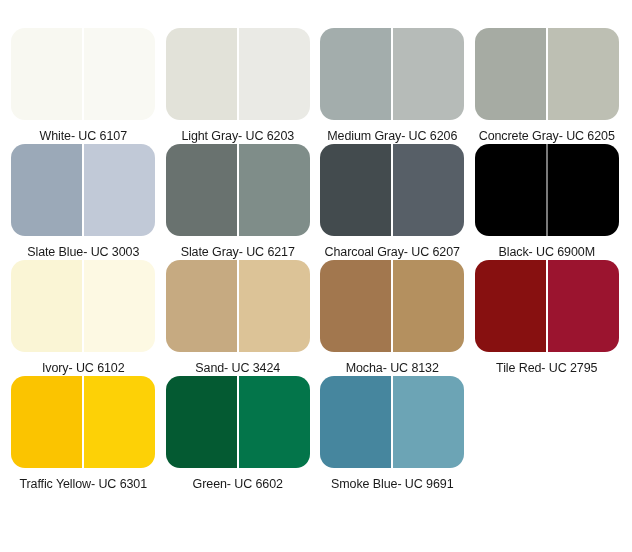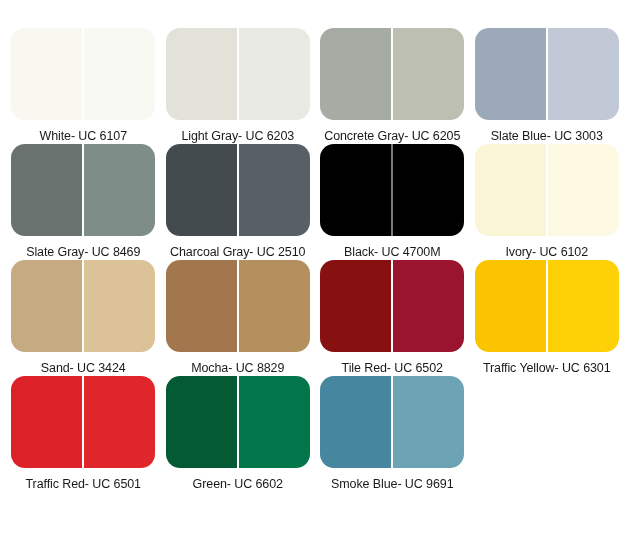--- a/index.html
+++ b/index.html
@@ -80,57 +80,65 @@
     <div class="swatch-cell">
       <div class="swatch-chip">
         <div class="swatch-half" style="background-color: rgb(226, 226, 217);"></div>
         <div class="swatch-divider" style="background-color: rgb(255, 255, 255);"></div>
         <div class="swatch-half" style="background-color: rgb(234, 234, 229);"></div>
       </div>
       <div class="swatch-label">Light Gray- UC 6203</div>
     </div>
     <div class="swatch-cell">
       <div class="swatch-chip">
+        <div class="swatch-half" style="background-color: rgb(163, 173, 172);"></div>
+        <div class="swatch-divider" style="background-color: rgb(255, 255, 255);"></div>
+        <div class="swatch-half" style="background-color: rgb(182, 187, 184);"></div>
+      </div>
+      <div class="swatch-label">Medium Gray- UC 6206</div>
+    </div>
+    <div class="swatch-cell">
+      <div class="swatch-chip">
         <div class="swatch-half" style="background-color: rgb(166, 171, 163);"></div>
         <div class="swatch-divider" style="background-color: rgb(255, 255, 255);"></div>
         <div class="swatch-half" style="background-color: rgb(189, 191, 179);"></div>
       </div>
       <div class="swatch-label">Concrete Gray- UC 6205</div>
     </div>
     <div class="swatch-cell">
       <div class="swatch-chip">
         <div class="swatch-half" style="background-color: rgb(155, 169, 184);"></div>
         <div class="swatch-divider" style="background-color: rgb(255, 255, 255);"></div>
         <div class="swatch-half" style="background-color: rgb(193, 201, 215);"></div>
       </div>
       <div class="swatch-label">Slate Blue- UC 3003</div>
     </div>
     <div class="swatch-cell">
       <div class="swatch-chip">
         <div class="swatch-half" style="background-color: rgb(105, 114, 111);"></div>
         <div class="swatch-divider" style="background-color: rgb(255, 255, 255);"></div>
         <div class="swatch-half" style="background-color: rgb(127, 141, 137);"></div>
       </div>
-      <div class="swatch-label">Slate Gray- UC 8469</div>
+      <div class="swatch-label">Slate Gray- UC 6217</div>
     </div>
     <div class="swatch-cell">
       <div class="swatch-chip">
         <div class="swatch-half" style="background-color: rgb(67, 75, 78);"></div>
         <div class="swatch-divider" style="background-color: rgb(255, 255, 255);"></div>
         <div class="swatch-half" style="background-color: rgb(87, 95, 103);"></div>
       </div>
-      <div class="swatch-label">Charcoal Gray- UC 2510</div>
+      <div class="swatch-label">Charcoal Gray- UC 6207</div>
     </div>
     <div class="swatch-cell">
       <div class="swatch-chip">
         <div class="swatch-half" style="background-color: rgb(0, 0, 0);"></div>
         <div class="swatch-divider" style="background-color: rgb(122, 122, 122);"></div>
         <div class="swatch-half" style="background-color: rgb(0, 0, 0);"></div>
       </div>
-      <div class="swatch-label">Black- UC 4700M</div>
+      <div class="swatch-label">Black- UC 6900M</div>
     </div>
     <div class="swatch-cell">
       <div class="swatch-chip">
         <div class="swatch-half" style="background-color: rgb(250, 245, 213);"></div>
         <div class="swatch-divider" style="background-color: rgb(255, 255, 255);"></div>
         <div class="swatch-half" style="background-color: rgb(253, 249, 227);"></div>
       </div>
       <div class="swatch-label">Ivory- UC 6102</div>
     </div>
     <div class="swatch-cell">
@@ -140,45 +148,37 @@
         <div class="swatch-half" style="background-color: rgb(220, 195, 151);"></div>
       </div>
       <div class="swatch-label">Sand- UC 3424</div>
     </div>
     <div class="swatch-cell">
       <div class="swatch-chip">
         <div class="swatch-half" style="background-color: rgb(162, 119, 78);"></div>
         <div class="swatch-divider" style="background-color: rgb(255, 255, 255);"></div>
         <div class="swatch-half" style="background-color: rgb(180, 144, 95);"></div>
       </div>
-      <div class="swatch-label">Mocha- UC 8829</div>
+      <div class="swatch-label">Mocha- UC 8132</div>
     </div>
     <div class="swatch-cell">
       <div class="swatch-chip">
         <div class="swatch-half" style="background-color: rgb(135, 16, 16);"></div>
         <div class="swatch-divider" style="background-color: rgb(255, 255, 255);"></div>
         <div class="swatch-half" style="background-color: rgb(155, 20, 47);"></div>
       </div>
-      <div class="swatch-label">Tile Red- UC 6502</div>
+      <div class="swatch-label">Tile Red- UC 2795</div>
     </div>
     <div class="swatch-cell">
       <div class="swatch-chip">
         <div class="swatch-half" style="background-color: rgb(251, 196, 0);"></div>
         <div class="swatch-divider" style="background-color: rgb(255, 255, 255);"></div>
         <div class="swatch-half" style="background-color: rgb(253, 209, 6);"></div>
       </div>
       <div class="swatch-label">Traffic Yellow- UC 6301</div>
-    </div>
-    <div class="swatch-cell">
-      <div class="swatch-chip">
-        <div class="swatch-half" style="background-color: rgb(221, 33, 40);"></div>
-        <div class="swatch-divider" style="background-color: rgb(255, 255, 255);"></div>
-        <div class="swatch-half" style="background-color: rgb(225, 38, 43);"></div>
-      </div>
-      <div class="swatch-label">Traffic Red- UC 6501</div>
     </div>
     <div class="swatch-cell">
       <div class="swatch-chip">
         <div class="swatch-half" style="background-color: rgb(4, 90, 50);"></div>
         <div class="swatch-divider" style="background-color: rgb(255, 255, 255);"></div>
         <div class="swatch-half" style="background-color: rgb(3, 117, 74);"></div>
       </div>
       <div class="swatch-label">Green- UC 6602</div>
     </div>
     <div class="swatch-cell">

